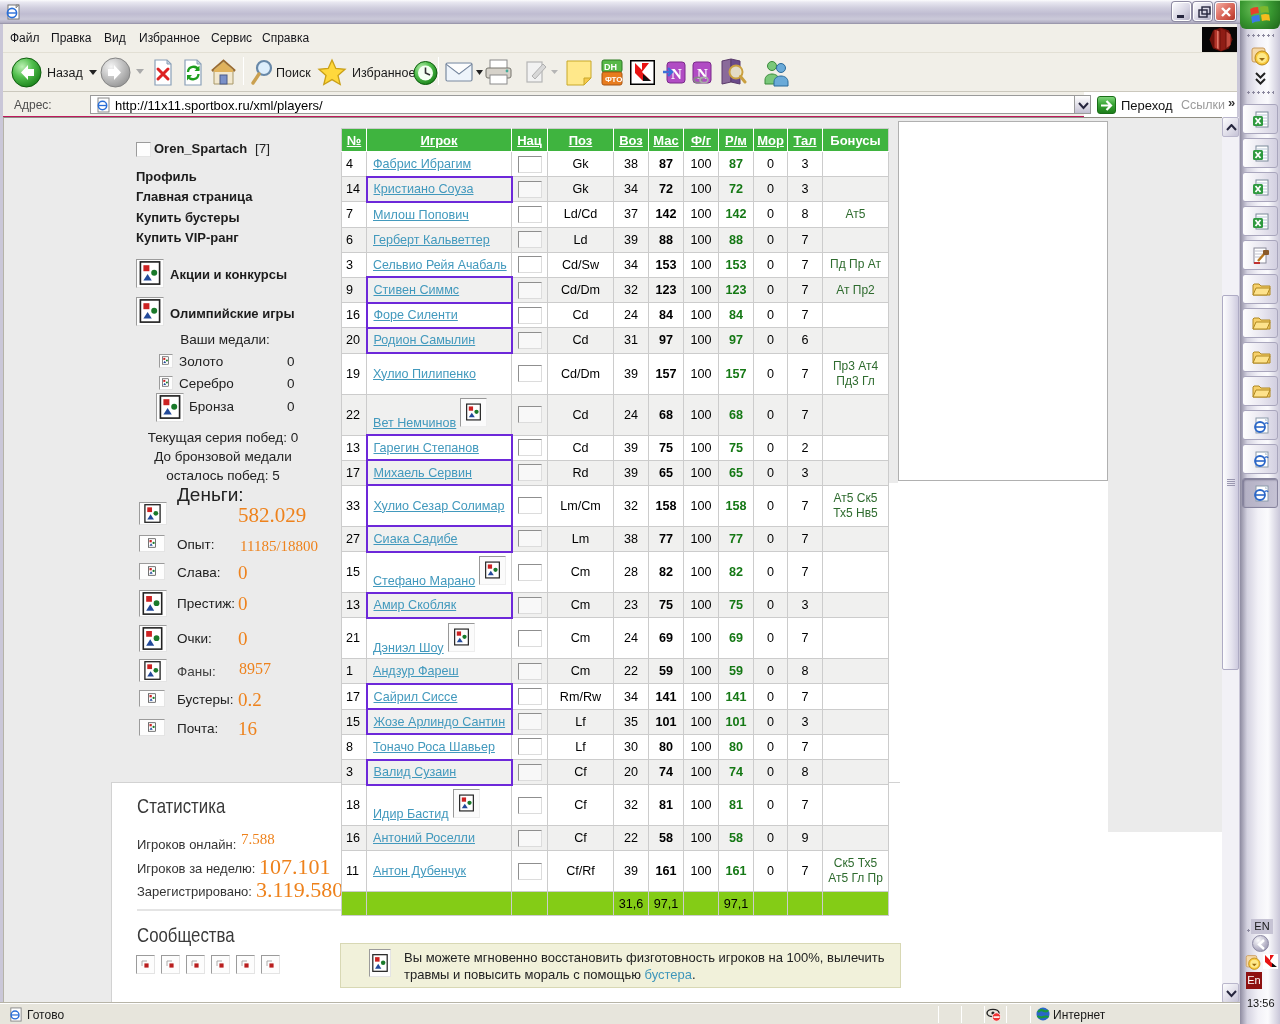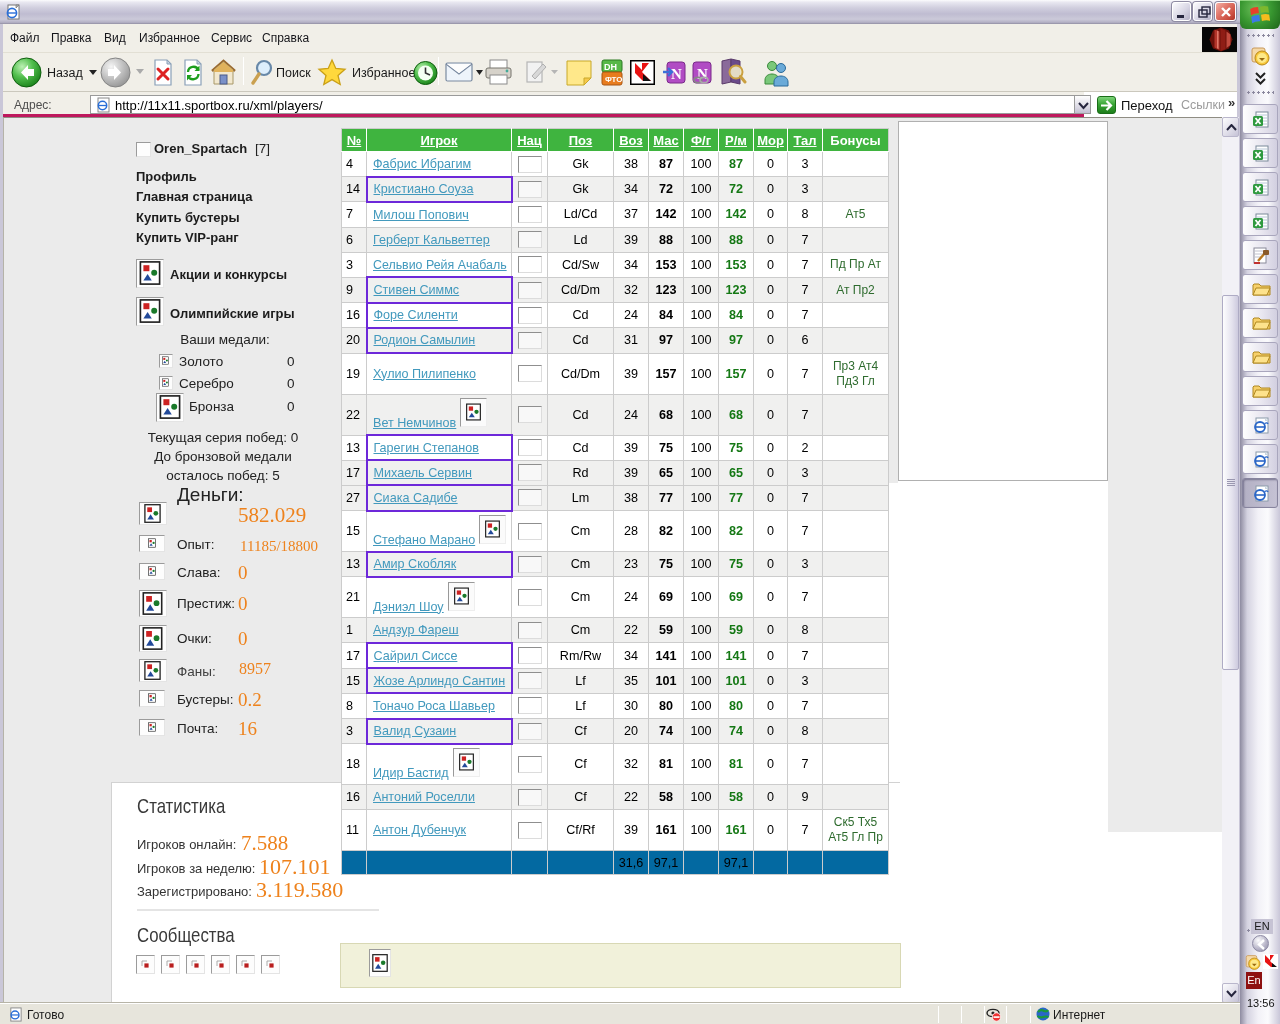--- a/index.html
+++ b/index.html
@@ -13,21 +13,21 @@
  background:linear-gradient(135deg,#fbfbfd 0%,#d9d7e5 55%,#b4b1c6 100%);box-shadow:0 0 0 1px #8e8ba2}
 #btnmin{left:1172px;width:19px}#btnmax{left:1193px;width:19px}
 #btnclose{left:1215px;width:21px;background:linear-gradient(135deg,#f6b2a7 0%,#e0766a 40%,#cc4f41 75%,#ad3326 100%)}
 .wbtn svg{position:absolute;left:0;top:0}
 #menu{left:0;top:24px;width:1240px;height:29px;background:#f1efe8;border-bottom:1px solid #e2dfd4}
 .mi{position:absolute;top:7px;font-size:12px;color:#15151a}
 #logo{left:1202px;top:27px;width:38px;height:25px;background:#060606}
 #tool{left:0;top:53px;width:1240px;height:39px;background:#f1efe8;border-bottom:1px solid #cbc8bd}
 .tl{position:absolute;font-size:12.5px;color:#1a1a1a}
 .tsep{position:absolute;top:5px;width:1px;height:28px;background:#cfccc0;border-right:1px solid #fff}
-#addr{left:0;top:92px;width:1084px;height:25px;background:#f1efe8;border-bottom:3px solid #be185d}
+#addr{left:0;top:92px;width:1084px;height:25px;background:#f1efe8;border-bottom:1px solid #be185d}
 #addr .lbl{position:absolute;left:14px;top:6px;font-size:12px;color:#4e4e4e}
 #urlbox{position:absolute;left:90px;top:3px;width:984px;height:19px;background:#fff;border:1px solid #9a9a9a;border-right:none}
 #urltxt{position:absolute;left:24px;top:2px;font-size:13px;color:#000;white-space:nowrap}
 #drop{position:absolute;left:1074px;top:3px;width:17px;height:19px;border:1px solid #9a9a9a;
  background:linear-gradient(180deg,#fefefe,#d8d6e2 70%,#c2bfd2)}
 #gobtn{position:absolute;left:1097px;top:4px;width:19px;height:18px;border-radius:3px;
  background:linear-gradient(180deg,#7ed47a 0%,#3aa636 45%,#1d7d1a 100%);border:1px solid #1a6e18}
 #gotxt{position:absolute;left:1121px;top:6px;font-size:13px;color:#111}
 #lsep{position:absolute;left:1176px;top:3px;width:1px;height:19px;background:#cfccc0;border-right:1px solid #fff}
 #links{position:absolute;left:1181px;top:6px;font-size:12.5px;color:#9b9b9b}
@@ -60,21 +60,21 @@
 #roster td.no{text-align:left;padding-left:4px}
 #roster td.mas{font-weight:bold}
 #roster td.rm{font-weight:bold;color:#157815}
 #roster td.bon{color:#2e6b2e;font-size:12px;line-height:15px}
 #roster thead th{background:#3fb43f;color:#fff;font-weight:bold;border-color:#fff;border-top-color:#ccc;height:23px;font-size:13px}
 #roster thead th:first-child{border-left-color:#ccc}
 #roster thead th:last-child{border-right-color:#ccc}
 #roster thead u{text-decoration:underline}
 tr.w td{background:#fff}
 tr.g td{background:#f0f0ef}
-tr.sums td{background:#0369a1;height:24px}
+tr.sums td{background:#84cc16;height:24px}
 td.nm{text-align:left;padding-left:6px}
 td.no{text-align:left;padding-left:4px}
 a.pl{color:#4299bd;text-decoration:underline;white-space:nowrap}
 #roster td.red{border:2px solid #6d28d9}
 td.mas{font-weight:bold}
 td.rm{font-weight:bold;color:#157815}
 td.bon{color:#2e6b2e;font-size:12px;line-height:15px}
 .natbox{display:inline-block;width:24px;height:17px;border:1px solid;border-color:#8f8f8f #dcdcdc #dcdcdc #8f8f8f;background:rgba(255,255,255,.55);vertical-align:middle}
 .nmwrap{display:flex;align-items:flex-end}
 .nmwrap .ic{position:relative;margin-left:4px;margin-bottom:3px;width:27px;height:29px;background:#fbfbfb;border:1px solid;border-color:#999 #eee #eee #999}
@@ -439,21 +439,21 @@
         <rect x="0.6" y="0.6" width="12.8" height="14.8" fill="#fff" stroke="#222" stroke-width="1.1"></rect>
         <rect x="2.6" y="2.8" width="4" height="4" fill="#c22"></rect>
         <circle cx="9.8" cy="7.8" r="2" fill="#1a7a2a"></circle>
         <path d="M2.6 13 L5.4 8.6 L8.2 13 Z" fill="#224a9a"></path>
       </svg>
     </div>
 <span class="sb" style="left:173px;top:603px;font-size:13.5px;color:#222">Почта:</span>
 <span class="sb num" style="left:234px;top:600px;font-size:19px">16</span>
 <span class="sb" style="left:133px;top:676px;font-size:21px;color:#3a3a3a;transform:scaleX(.8);transform-origin:0 0">Статистика</span>
 <span class="sb" style="left:133px;top:719px;font-size:13px;color:#333">Игроков онлайн:</span>
-<span class="sb num" style="left:237px;top:713px;font-size:21px">7.588</span>
+<span class="sb num" style="left:237px;top:713px;font-size:15px">7.588</span>
 <span class="sb" style="left:133px;top:743px;font-size:13px;color:#333">Игроков за неделю:</span>
 <span class="sb num" style="left:255px;top:736px;font-size:22px">107.101</span>
 <span class="sb" style="left:133px;top:766px;font-size:13px;color:#333">Зарегистрировано:</span>
 <span class="sb num" style="left:252px;top:759px;font-size:22px">3.119.580</span>
 <div class="ab" style="left:133px;top:791px;width:242px;height:2px;background:#e4e4e4"></div>
 <span class="sb" style="left:133px;top:805px;font-size:21px;color:#3a3a3a;transform:scaleX(.8);transform-origin:0 0">Сообщества</span>
 <div class="bi" style="left:132px;top:837px;width:19px;height:19px">
       <svg style="left:4px;top:4px" width="9" height="9" viewBox="0 0 9 9">
         <path d="M1 6 L1 1 L6 1" fill="none" stroke="#aaa" stroke-width="1"></path>
         <rect x="3.4" y="3.4" width="4.2" height="4.2" fill="#b91f1f"></rect>
@@ -680,20 +680,33 @@
 <td><span class="natbox"></span></td>
 <td>Rd</td>
           <td>39</td>
           <td class="mas">65</td>
           <td>100</td>
           <td class="rm">65</td>
           <td>0</td>
           <td>3</td>
           <td class="bon"></td>
 </tr>
+<tr class="w" style="height:41px">
+<td class="no">33</td>
+<td class="nm red"><a class="pl"><span style="font-size:12.6px">Хулио Сезар Солимар</span></a></td>
+<td><span class="natbox"></span></td>
+<td>Lm/Cm</td>
+          <td>32</td>
+          <td class="mas">158</td>
+          <td>100</td>
+          <td class="rm">158</td>
+          <td>0</td>
+          <td>7</td>
+          <td class="bon">Ат5 Ск5<br>Тх5 Нв5</td>
+</tr>
 <tr class="g" style="height:25.2px">
 <td class="no">27</td>
 <td class="nm red"><a class="pl">Сиака Садибе</a></td>
 <td><span class="natbox"></span></td>
 <td>Lm</td>
           <td>38</td>
           <td class="mas">77</td>
           <td>100</td>
           <td class="rm">77</td>
           <td>0</td>
@@ -896,20 +909,21 @@
     </table>
 <div id="note" class="ab">
       <div class="bi" style="left:28px;top:5px;width:22px;height:28px">
         <svg style="left:2px;top:4px" width="16" height="18" viewBox="0 0 14 16">
           <rect x="0.6" y="0.6" width="12.8" height="14.8" fill="#fff" stroke="#222" stroke-width="1.1"></rect>
           <rect x="2.6" y="2.8" width="4" height="4" fill="#c22"></rect>
           <circle cx="9.8" cy="7.8" r="2" fill="#1a7a2a"></circle>
           <path d="M2.6 13 L5.4 8.6 L8.2 13 Z" fill="#224a9a"></path>
         </svg>
       </div>
+      <div class="t">Вы можете мгновенно восстановить физготовность игроков на 100%, вылечить<br>травмы и повысить мораль с помощью <a>бустера</a>.</div>
     </div>
 </div>
 
 <div id="sbv" class="ab">
  <div class="sbtn" style="top:0">
       <svg style="position:absolute;left:3px;top:6px" width="11" height="8">
         <path d="M1 6 L5.5 1 L10 6" fill="none" stroke="#26263e" stroke-width="2"></path>
       </svg>
     </div>
  <div id="sthumb">

